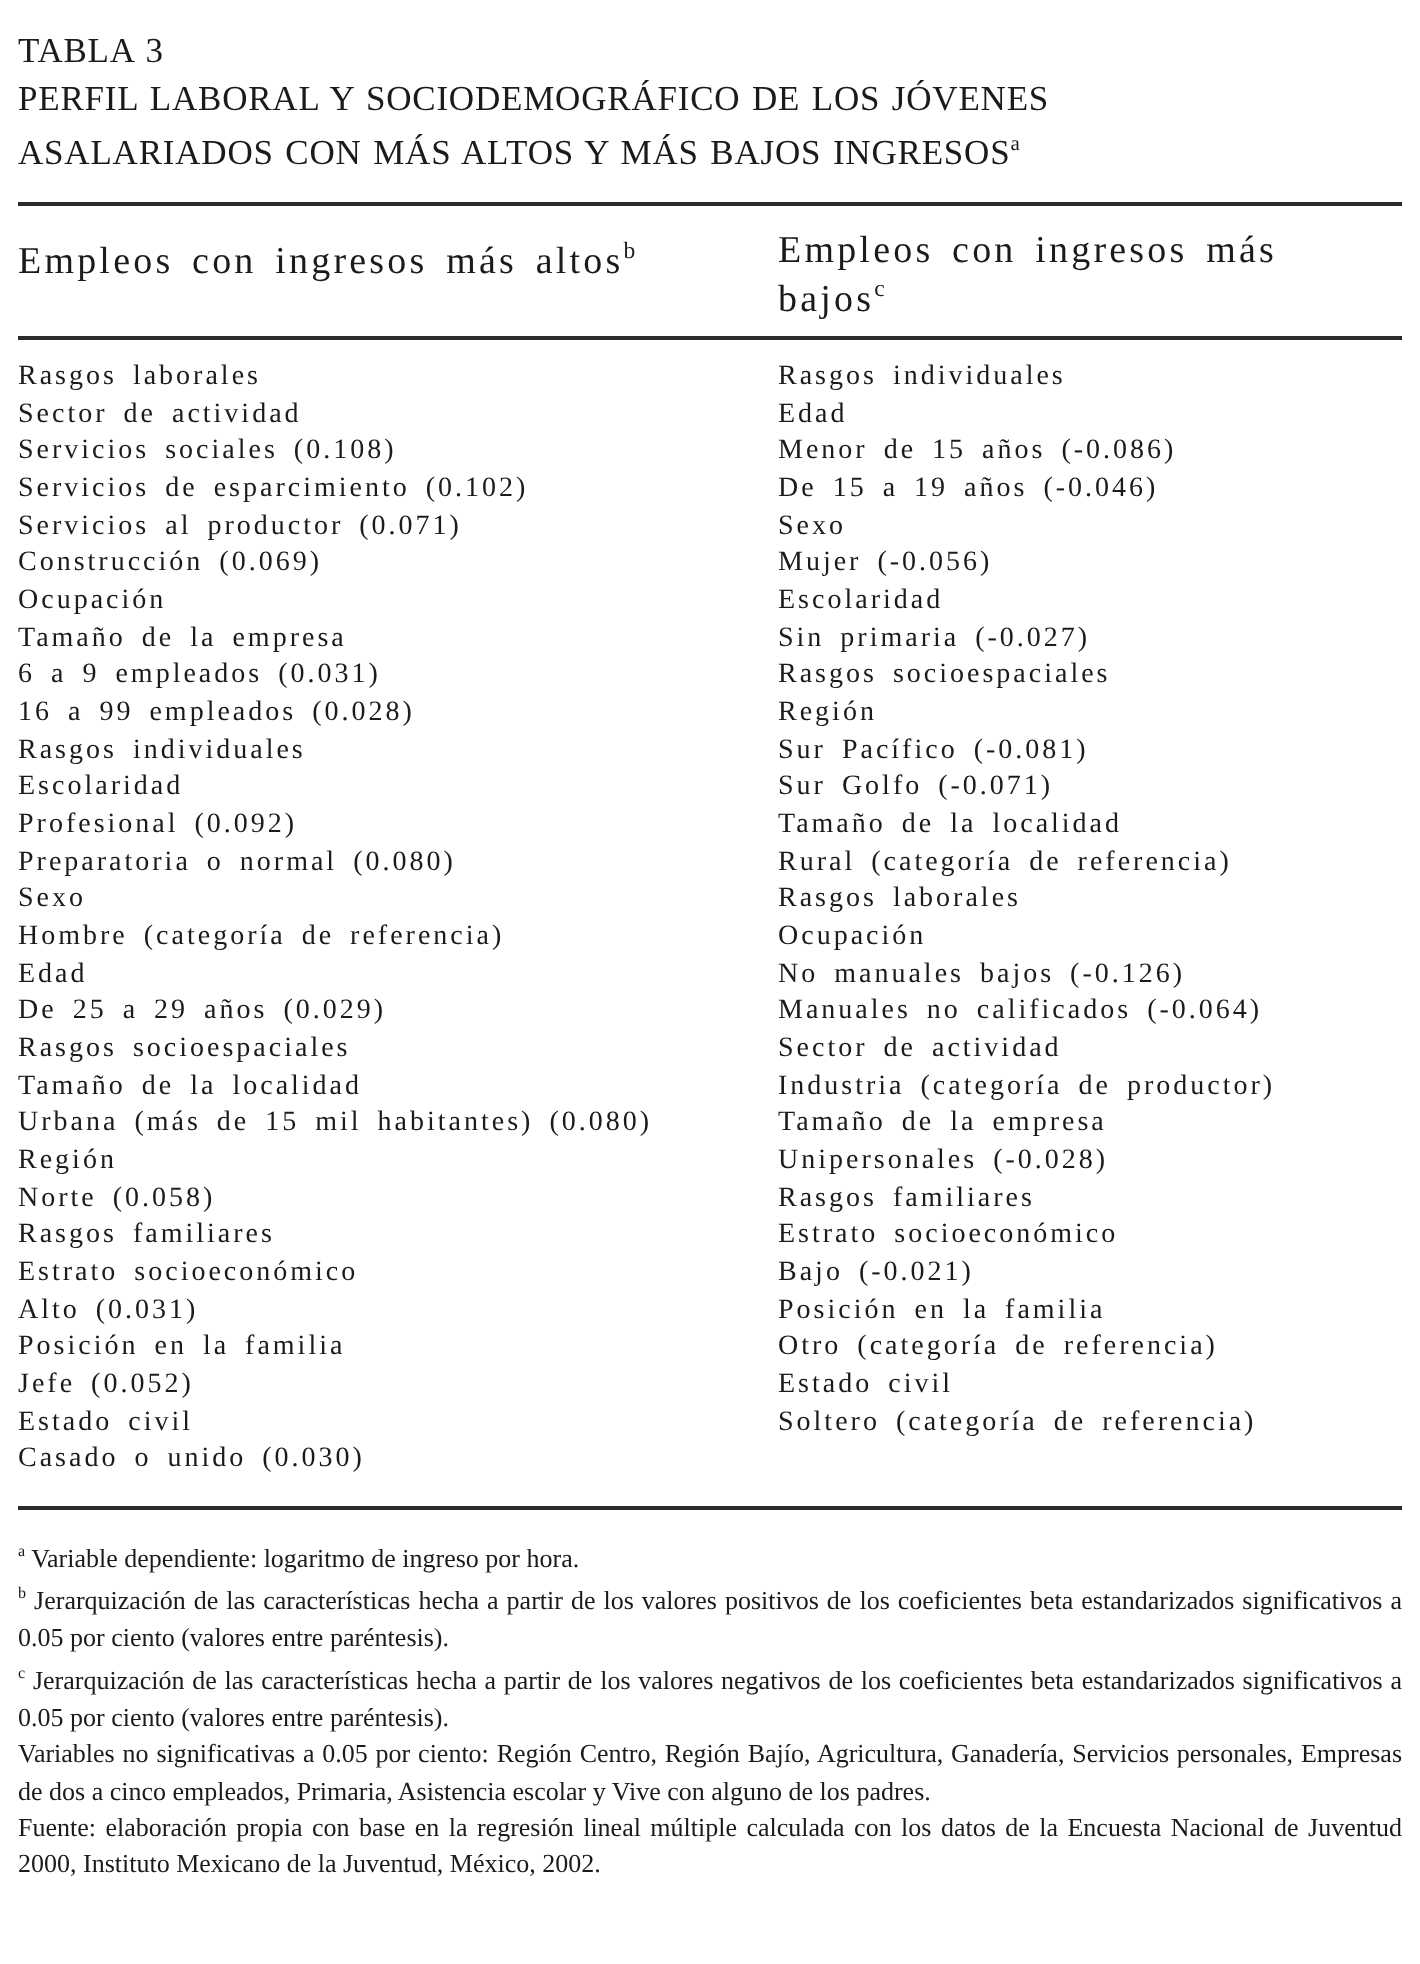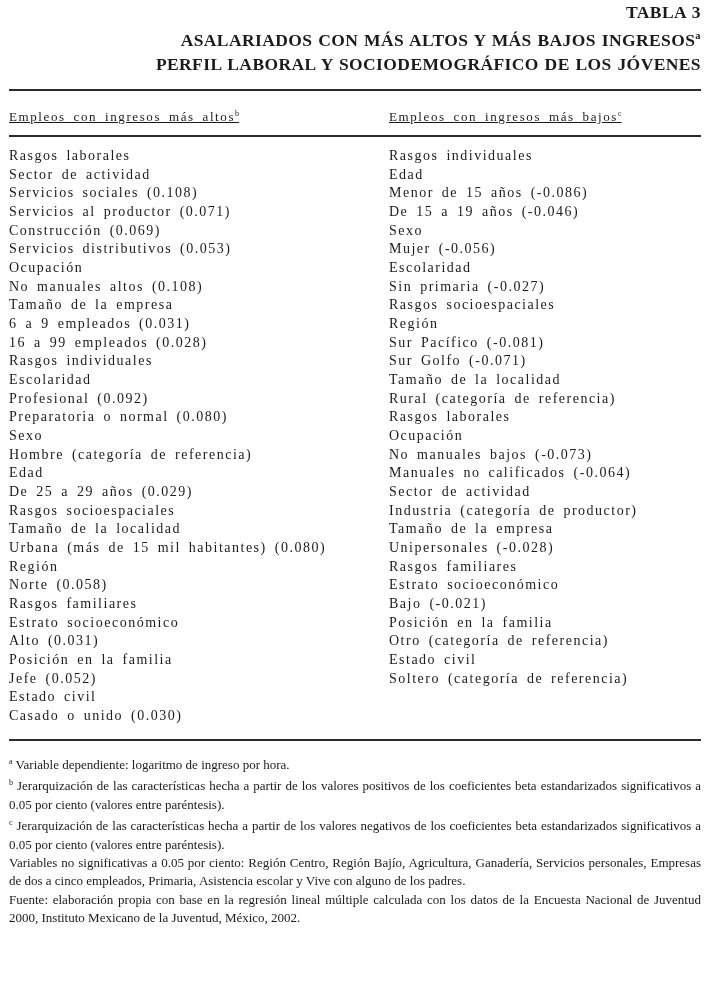--- a/index.html
+++ b/index.html
@@ -9,42 +9,41 @@
     width: 710px;
     height: 982px;
     background: #ffffff;
     color: #1b1b1b;
     font-family: "Liberation Serif", "DejaVu Serif", serif;
     padding: 0 9px;
     overflow: hidden;
   }
   
   .title-block {
-    text-align: right;
+    padding-top: 13px;
+    text-align: left;
     font-size: 17.5px;
     line-height: 24px;
     letter-spacing: 0.4px;
     word-spacing: 1px;
-    font-weight: bold;
   }
   .title-block sup { font-size: 0.6em; }
   
   .rule { height: 0; border-top: 2px solid #2b2b2b; }
   .rule-top { margin-top: 13px; }
   .rule-mid { margin-top: 9px; }
   .rule-bottom { margin-top: 13px; }
   
   .thead {
     display: flex;
     margin-top: 13px;
-    font-size: 13px;
+    font-size: 19px;
     line-height: 19px;
     letter-spacing: 1.6px;
     word-spacing: 3px;
-    text-decoration: underline;
   }
   .thead sup { font-size: 0.62em; letter-spacing: 0; }
   
   .tbody {
     display: flex;
     padding-top: 10px;
     font-size: 14px;
     line-height: 18.66px;
     letter-spacing: 1.5px;
     word-spacing: 3px;
@@ -63,43 +62,42 @@
   .footnotes p { margin: 0; }
   .footnotes sup { font-size: 0.62em; }
 </style>
 </head>
 <body>
 
 <div class="page">
 
   <div class="title-block">
     <div>TABLA 3</div>
+    <div>PERFIL LABORAL Y SOCIODEMOGRÁFICO DE LOS JÓVENES</div>
     <div><span>ASALARIADOS CON MÁS ALTOS Y MÁS BAJOS INGRESOS</span><sup>a</sup></div>
-    <div>PERFIL LABORAL Y SOCIODEMOGRÁFICO DE LOS JÓVENES</div>
   </div>
 
   <div class="rule rule-top"></div>
 
   <div class="thead">
     <div class="col-left"><span>Empleos con ingresos más altos</span><sup>b</sup></div>
     <div class="col-right"><span>Empleos con ingresos más bajos</span><sup>c</sup></div>
   </div>
 
   <div class="rule rule-mid"></div>
 
   <div class="tbody">
     <div class="col-left">
         <div class="row it">Rasgos laborales</div>
         <div class="row it">Sector de actividad</div>
         <div class="row">Servicios sociales (0.108)</div>
+        <div class="row">Servicios de esparcimiento (0.102)</div>
         <div class="row">Servicios al productor (0.071)</div>
         <div class="row">Construcción (0.069)</div>
-        <div class="row">Servicios distributivos (0.053)</div>
         <div class="row it">Ocupación</div>
-        <div class="row">No manuales altos (0.108)</div>
         <div class="row it">Tamaño de la empresa</div>
         <div class="row">6 a 9 empleados (0.031)</div>
         <div class="row">16 a 99 empleados (0.028)</div>
         <div class="row it">Rasgos individuales</div>
         <div class="row it">Escolaridad</div>
         <div class="row">Profesional (0.092)</div>
         <div class="row">Preparatoria o normal (0.080)</div>
         <div class="row it">Sexo</div>
         <div class="row">Hombre (categoría de referencia)</div>
         <div class="row it">Edad</div>
@@ -127,21 +125,21 @@
         <div class="row it">Escolaridad</div>
         <div class="row">Sin primaria (-0.027)</div>
         <div class="row it">Rasgos socioespaciales</div>
         <div class="row it">Región</div>
         <div class="row">Sur Pacífico (-0.081)</div>
         <div class="row">Sur Golfo (-0.071)</div>
         <div class="row it">Tamaño de la localidad</div>
         <div class="row">Rural (categoría de referencia)</div>
         <div class="row it">Rasgos laborales</div>
         <div class="row it">Ocupación</div>
-        <div class="row">No manuales bajos (-0.073)</div>
+        <div class="row">No manuales bajos (-0.126)</div>
         <div class="row">Manuales no calificados (-0.064)</div>
         <div class="row it">Sector de actividad</div>
         <div class="row">Industria (categoría de productor)</div>
         <div class="row it">Tamaño de la empresa</div>
         <div class="row">Unipersonales (-0.028)</div>
         <div class="row it">Rasgos familiares</div>
         <div class="row it">Estrato socioeconómico</div>
         <div class="row">Bajo (-0.021)</div>
         <div class="row it">Posición en la familia</div>
         <div class="row">Otro (categoría de referencia)</div>

